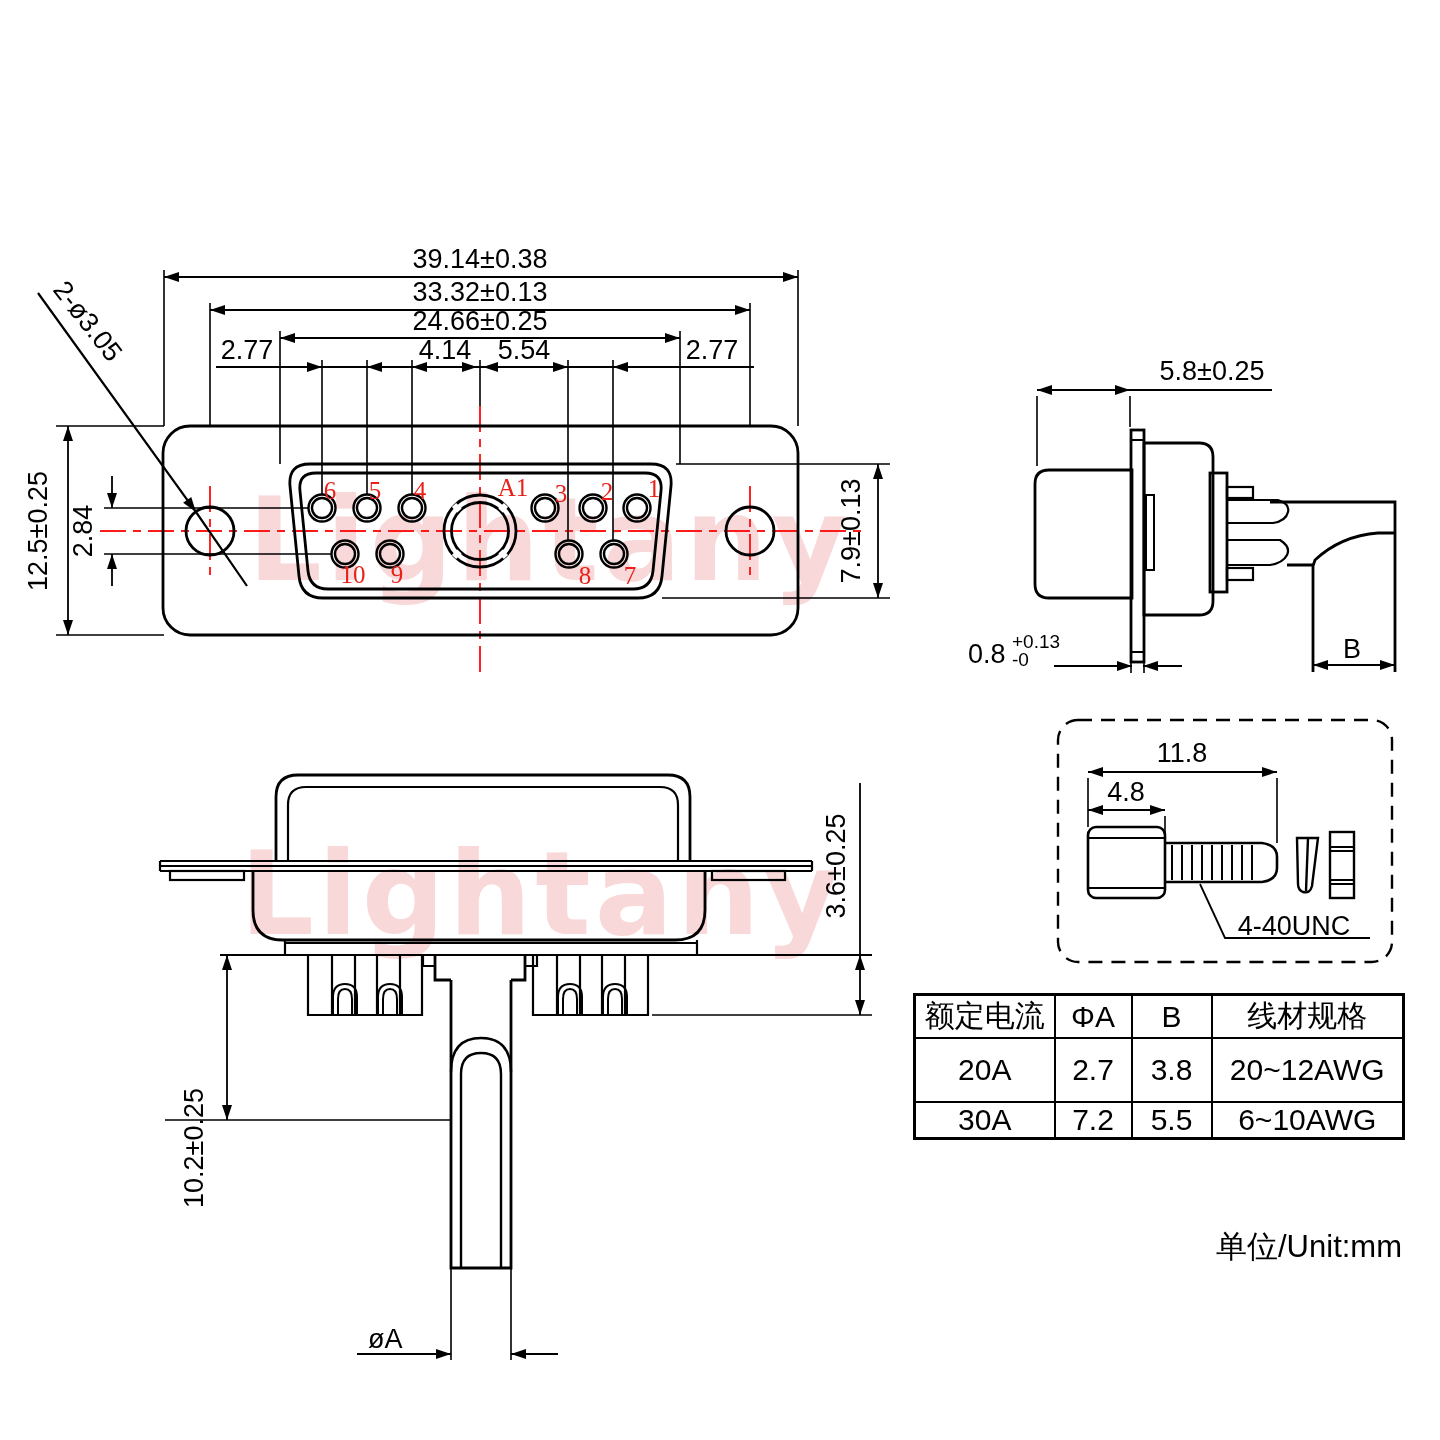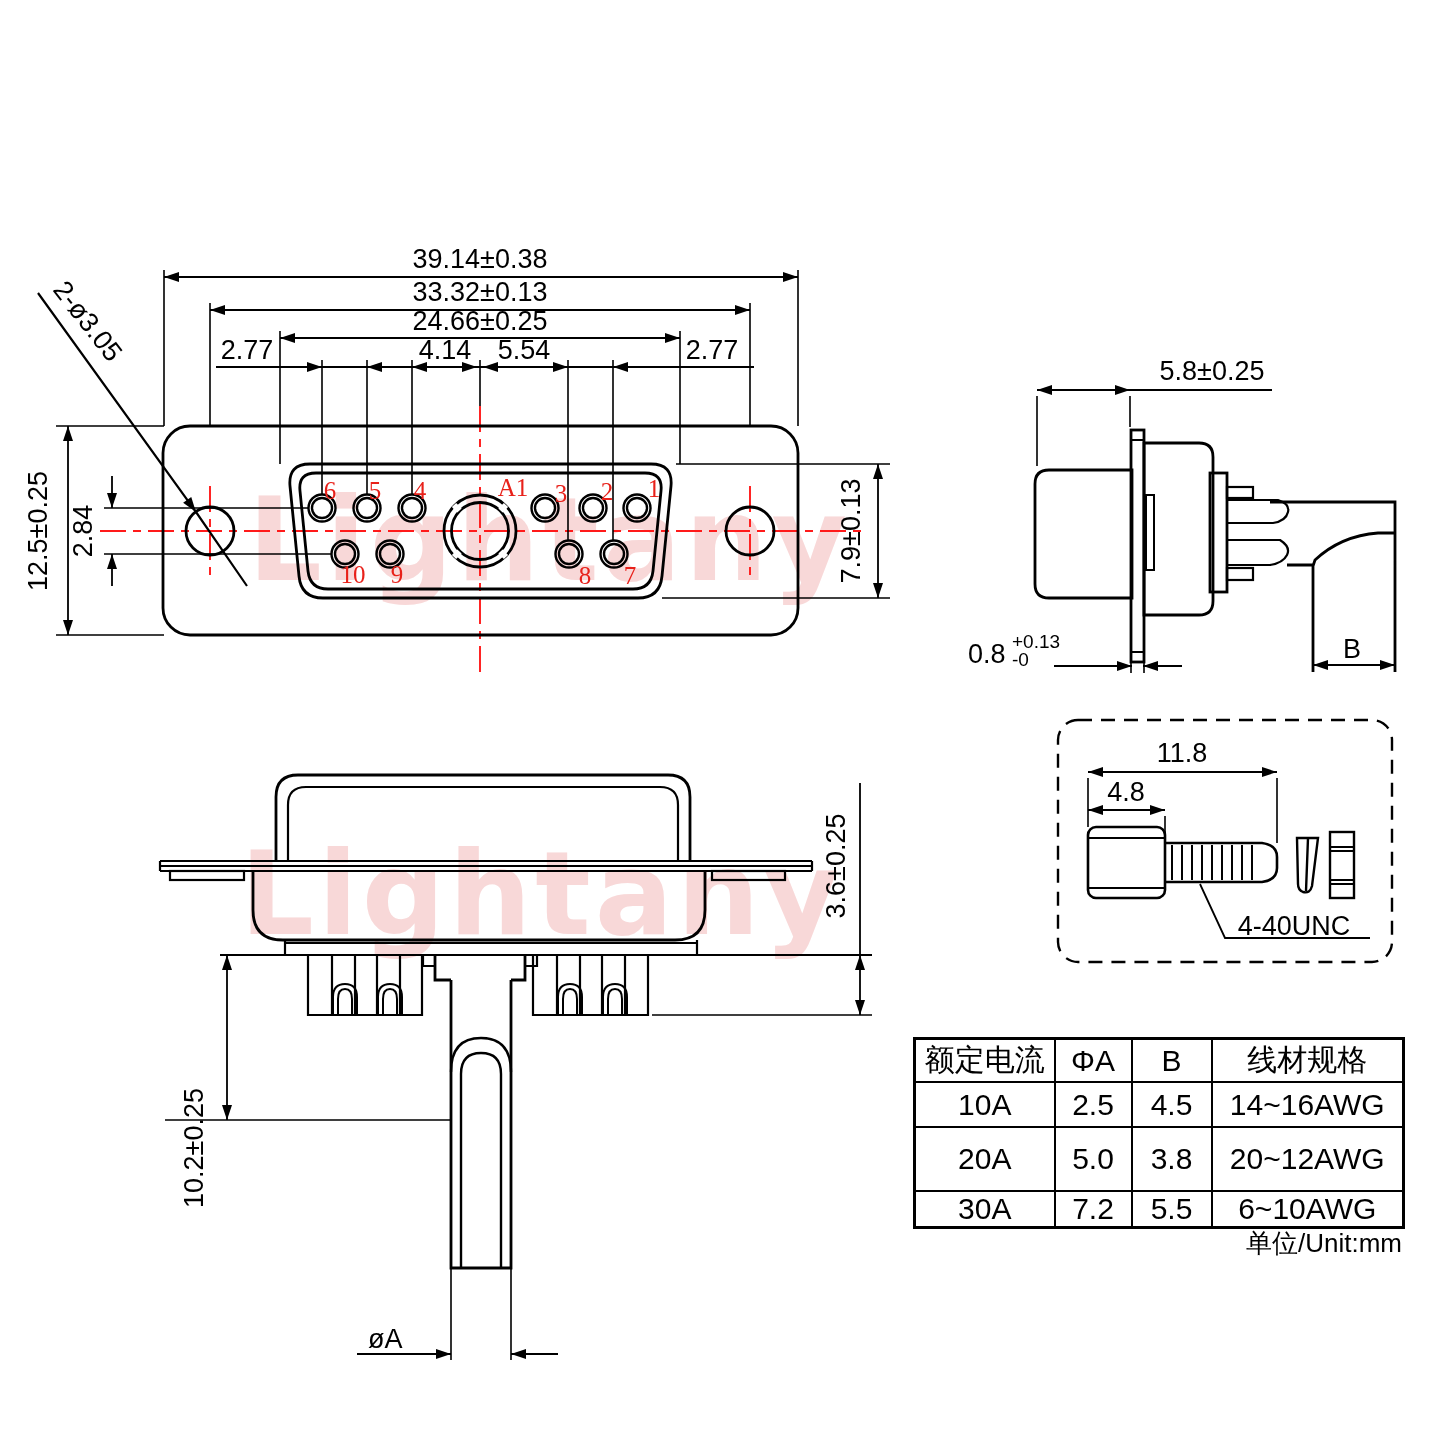--- a/index.html
+++ b/index.html
@@ -8,23 +8,23 @@
   svg{position:absolute;left:0;top:0;}
   svg text{font-family:"Liberation Sans", sans-serif;fill:#000;}
   .dim{font-size:27px;}
   .dimsmall{font-size:19px;}
   .red{fill:#e8211a;font-family:"Liberation Serif", serif;font-size:25px;}
   .wm{font-family:"DejaVu Sans", sans-serif;font-weight:bold;font-size:116px;fill:#f8d8d8;letter-spacing:4px;}
   
   #spec-table{position:absolute;left:913px;top:993px;border-collapse:collapse;table-layout:fixed;}
   #spec-table td,#spec-table th{border:2.6px solid #000;text-align:center;vertical-align:middle;
       font-size:30px;font-weight:normal;color:#000;padding:0;font-family:"Liberation Sans",sans-serif;}
-  #spec-table{border:3.5px solid #000;margin-top:44px;}
+  #spec-table{border:3.5px solid #000;}
   #unit-note{position:absolute;left:1100px;top:1226px;width:302px;text-align:right;
-      font-size:26px;color:#000;font-family:"Liberation Sans",sans-serif;}
+      font-size:31px;color:#000;font-family:"Liberation Sans",sans-serif;}
 </style>
 </head>
 <body>
 
 <div id="canvas">
 
 <svg width="1440" height="1440" viewBox="0 0 1440 1440">
 
   <text class="wm" x="248" y="580">Lightany</text>
   <text class="wm" x="240" y="934">Lightany</text>
@@ -248,29 +248,23 @@
         <col style="width:80px">
         <col style="width:192px">
       </colgroup>
   <tbody>
         <tr style="height:42px">
     <th>额定电流</th>
     <th>ΦA</th>
     <th>B</th>
     <th>线材规格</th>
   </tr>
-  <tr style="height:45px">
-    <td>10A</td>
-    <td>2.5</td>
-    <td>4.5</td>
-    <td>14~16AWG</td>
-  </tr>
   <tr style="height:64px">
     <td>20A</td>
-    <td>5.0</td>
+    <td>2.7</td>
     <td>3.8</td>
     <td>20~12AWG</td>
   </tr>
   <tr style="height:31px">
     <td>30A</td>
     <td>7.2</td>
     <td>5.5</td>
     <td>6~10AWG</td>
   </tr>
 </tbody>

